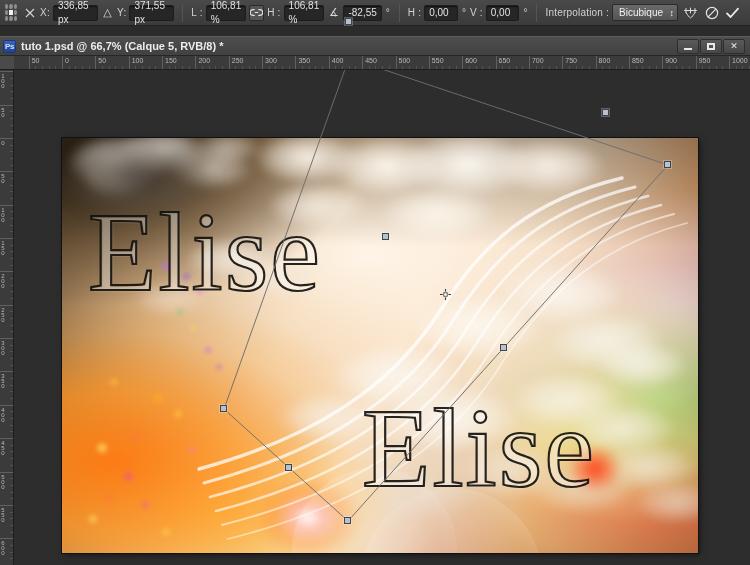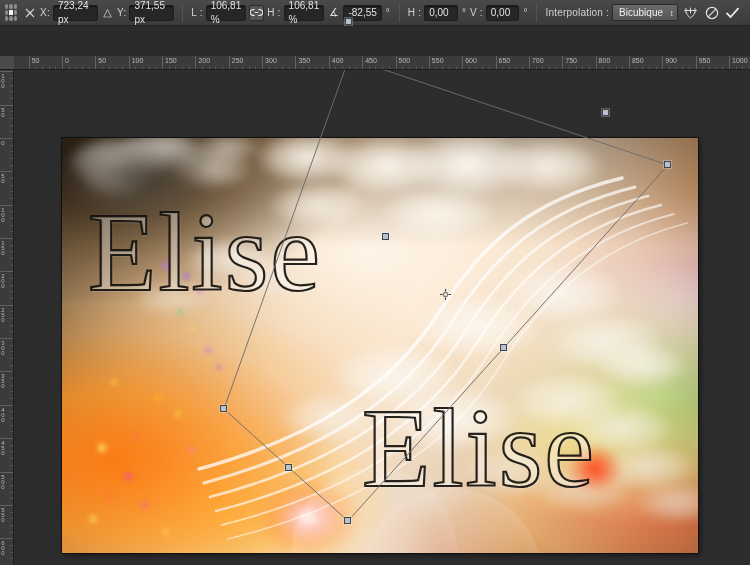--- a/index.html
+++ b/index.html
@@ -211,21 +211,21 @@
     </div>
 
     <div class="ico-btn">
       <svg width="12" height="12" viewBox="0 0 12 12">
         <path d="M2 2 L5 5 M10 2 L7 5 M2 10 L5 7 M10 10 L7 7" stroke="#d4d4d4" stroke-width="1.1" fill="none"></path>
         <circle cx="6" cy="6" r="1.4" fill="#d4d4d4"></circle>
       </svg>
     </div>
 
     <span class="ob-label">X:</span>
-    <div class="ob-field w-xl">723,24 px</div>
+    <div class="ob-field w-xl">336,85 px</div>
 
     <div class="ico-btn tri-ico">△</div>
 
     <span class="ob-label">Y:</span>
     <div class="ob-field w-xl">371,55 px</div>
 
     <div class="sep"></div>
 
     <span class="ob-label">L :</span>
     <div class="ob-field w-lg">106,81 %</div>
@@ -272,20 +272,33 @@
         </svg>
       </div>
       <div class="ico-btn">
         <svg width="15" height="14" viewBox="0 0 15 14">
           <path d="M2 7.4 5.6 11 13 2.6" stroke="#eaeaea" stroke-width="1.8" fill="none" stroke-linecap="round" stroke-linejoin="round"></path>
         </svg>
       </div>
     </div>
   </div>
 
+  <div id="doc-titlebar">
+    <div id="ps-badge">Ps</div>
+    <div id="doc-title">tuto 1.psd @ 66,7% (Calque 5, RVB/8) *</div>
+    <div id="win-btns">
+      <div class="win-btn">
+          <i class="gl-min"></i>
+        </div>
+      <div class="win-btn">
+          <i class="gl-max"></i>
+        </div>
+      <div class="win-btn">✕</div>
+    </div>
+  </div>
 
   <div id="h-ruler">
     <div class="corner"></div>
   <div class="h-tick" style="left: 28.65px;">50</div>
       <div class="h-sub" style="left: 35.32px;"></div>
       <div class="h-sub" style="left: 41.99px;"></div>
       <div class="h-sub" style="left: 48.66px;"></div>
       <div class="h-sub" style="left: 55.33px;"></div>
       <div class="h-tick" style="left: 62px;">0</div>
       <div class="h-sub" style="left: 68.67px;"></div>

